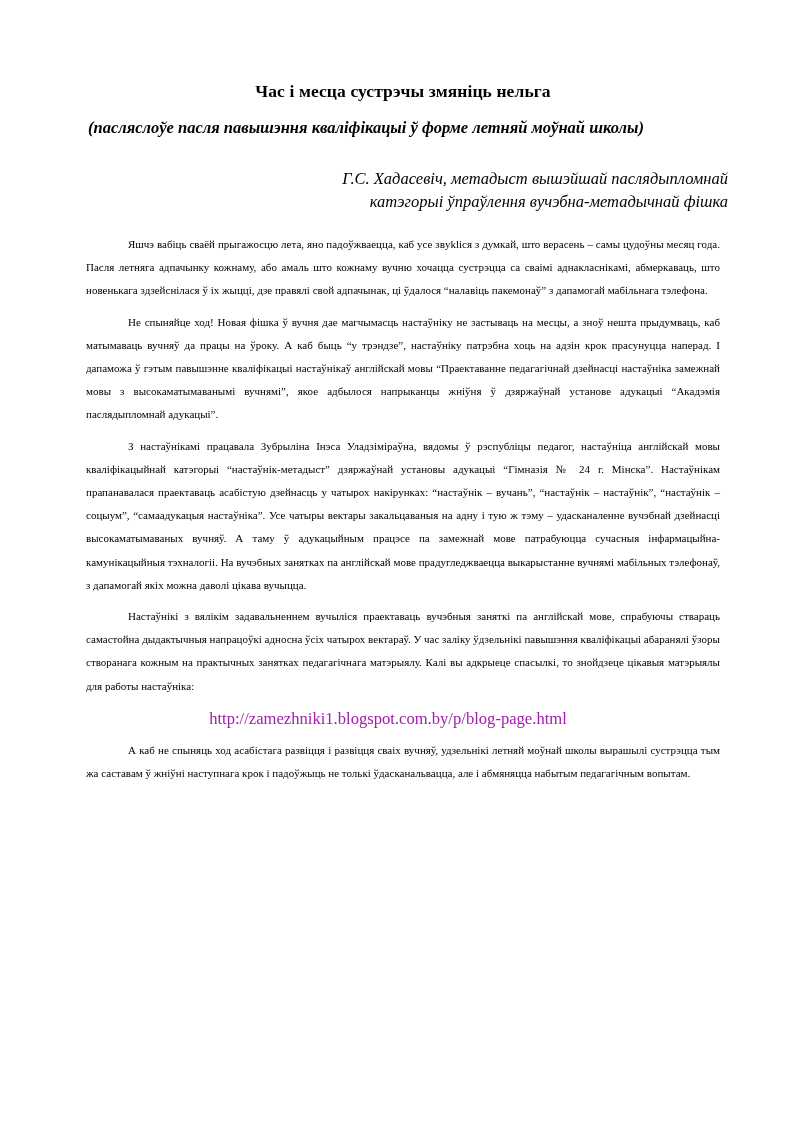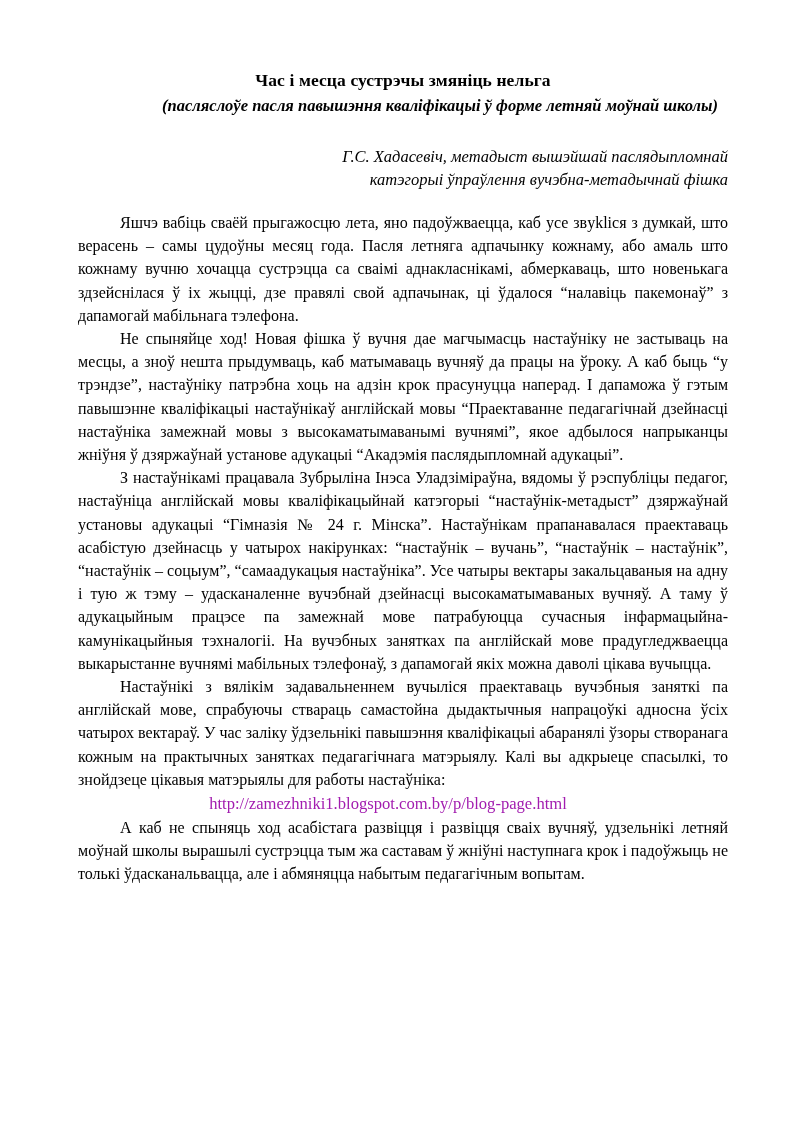--- a/index.html
+++ b/index.html
@@ -23,24 +23,24 @@
     padding: 68px 72px 40px 78px;
     background: #ffffff;
     overflow: hidden;
   }
   .doc-title {
     text-align: center;
     font-weight: bold;
     font-size: 17.5px;
     line-height: 25px;
     letter-spacing: 0.1px;
-    margin: 0;
+    margin: 11px;
   }
   .doc-subtitle {
-    text-align: right;
+    text-align: left;
     font-style: italic;
     font-weight: bold;
     font-size: 16.5px;
     line-height: 25px;
     margin: 0 0 16px 0;
     padding: 0 10px;
   }
   .byline {
     margin-top: 27px;
     text-align: right;
@@ -49,24 +49,24 @@
     line-height: 23px;
     padding-left: 200px;
   }
   .byline-line {
     display: block;
   }
   .body-block {
     margin-top: 20px;
   }
   p.para {
-    margin: 0;
+    margin: 8px;
     text-align: justify;
     text-justify: inter-word;
-    font-size: 16px;
+    font-size: 11px;
     line-height: 23.2px;
     text-indent: 42px;
     hyphens: none;
   }
   .url-line {
     margin: 0;
     text-align: center;
     font-size: 16.6px;
     line-height: 25px;
     color: #2b2ba8;

